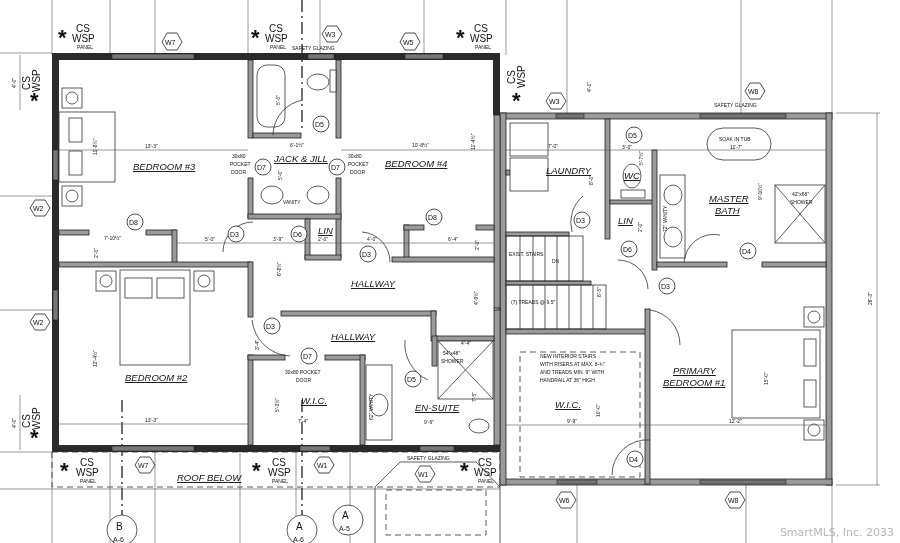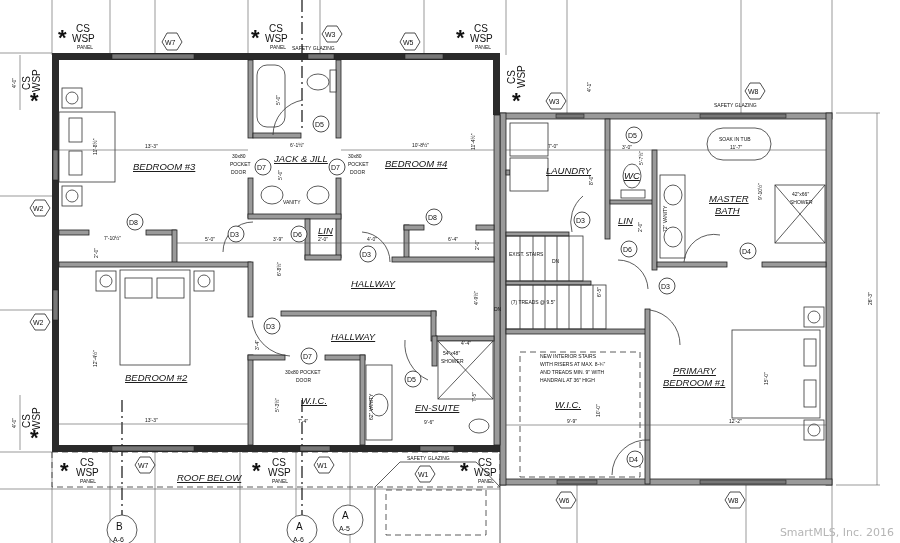--- a/index.html
+++ b/index.html
@@ -509,13 +509,13 @@
     <text class="lblsm" x="567" y="423">9'-9"</text>
     <text class="lblsm" x="768" y="385" transform="rotate(-90 768 385)">15'-0"</text>
     <text class="lblsm" x="729" y="423">12'-2"</text>
     <text class="lblsm" x="872" y="305" transform="rotate(-90 872 305)">26'-3"</text>
     <text class="lblsm" x="591" y="92" transform="rotate(-90 591 92)">4'-1"</text>
     <text class="lblsm" x="16" y="88" transform="rotate(-90 16 88)">4'-0"</text>
     <text class="lblsm" x="16" y="428" transform="rotate(-90 16 428)">4'-0"</text>
   </g>
 </svg>
 
-<div class="wm">SmartMLS, Inc.  2016</div>
+<div class="wm">SmartMLS, Inc.  2033</div>
 
 </body></html>

